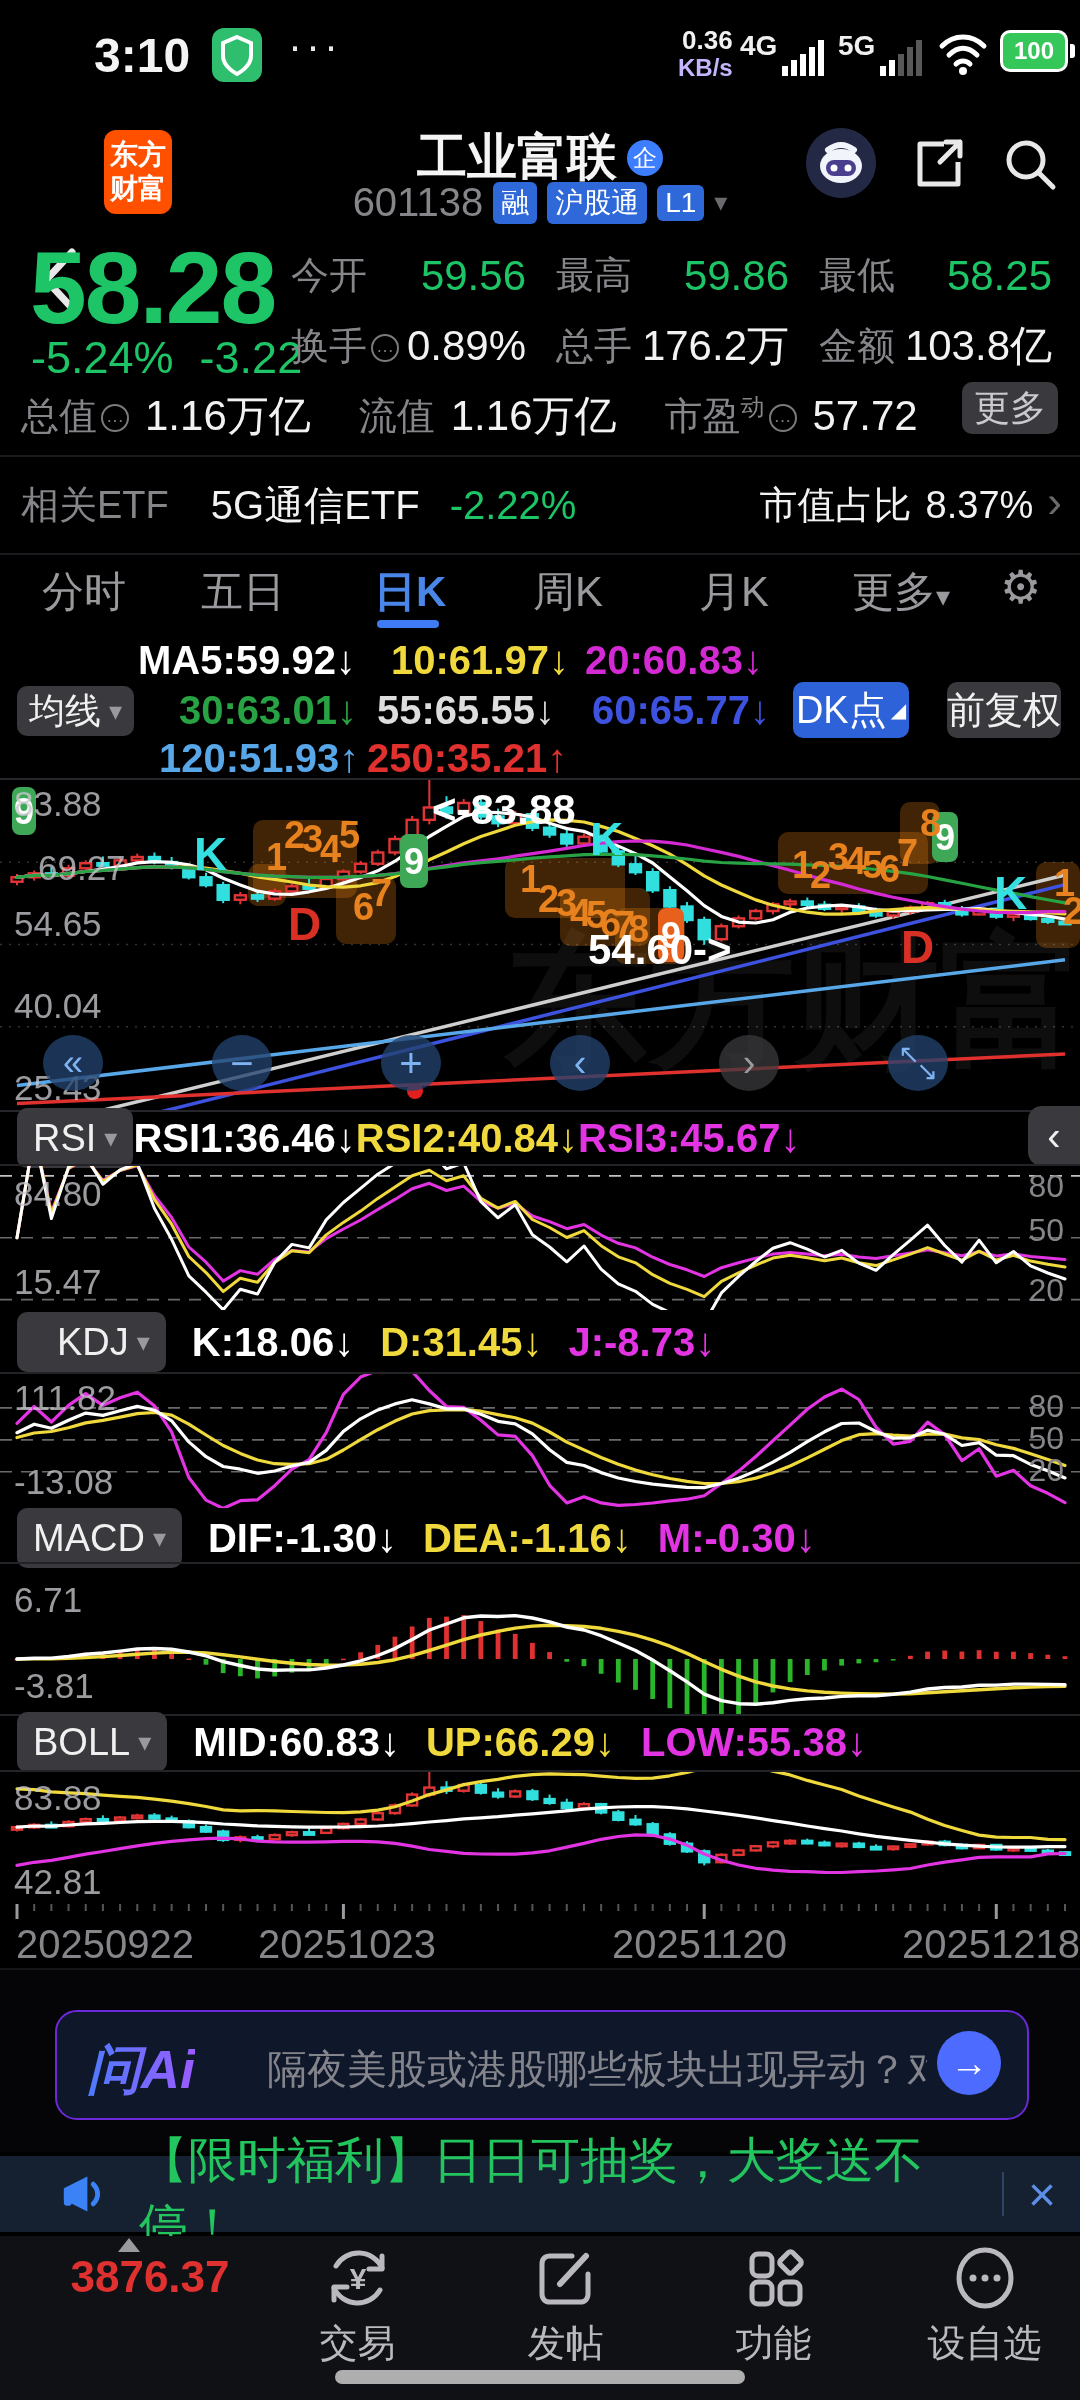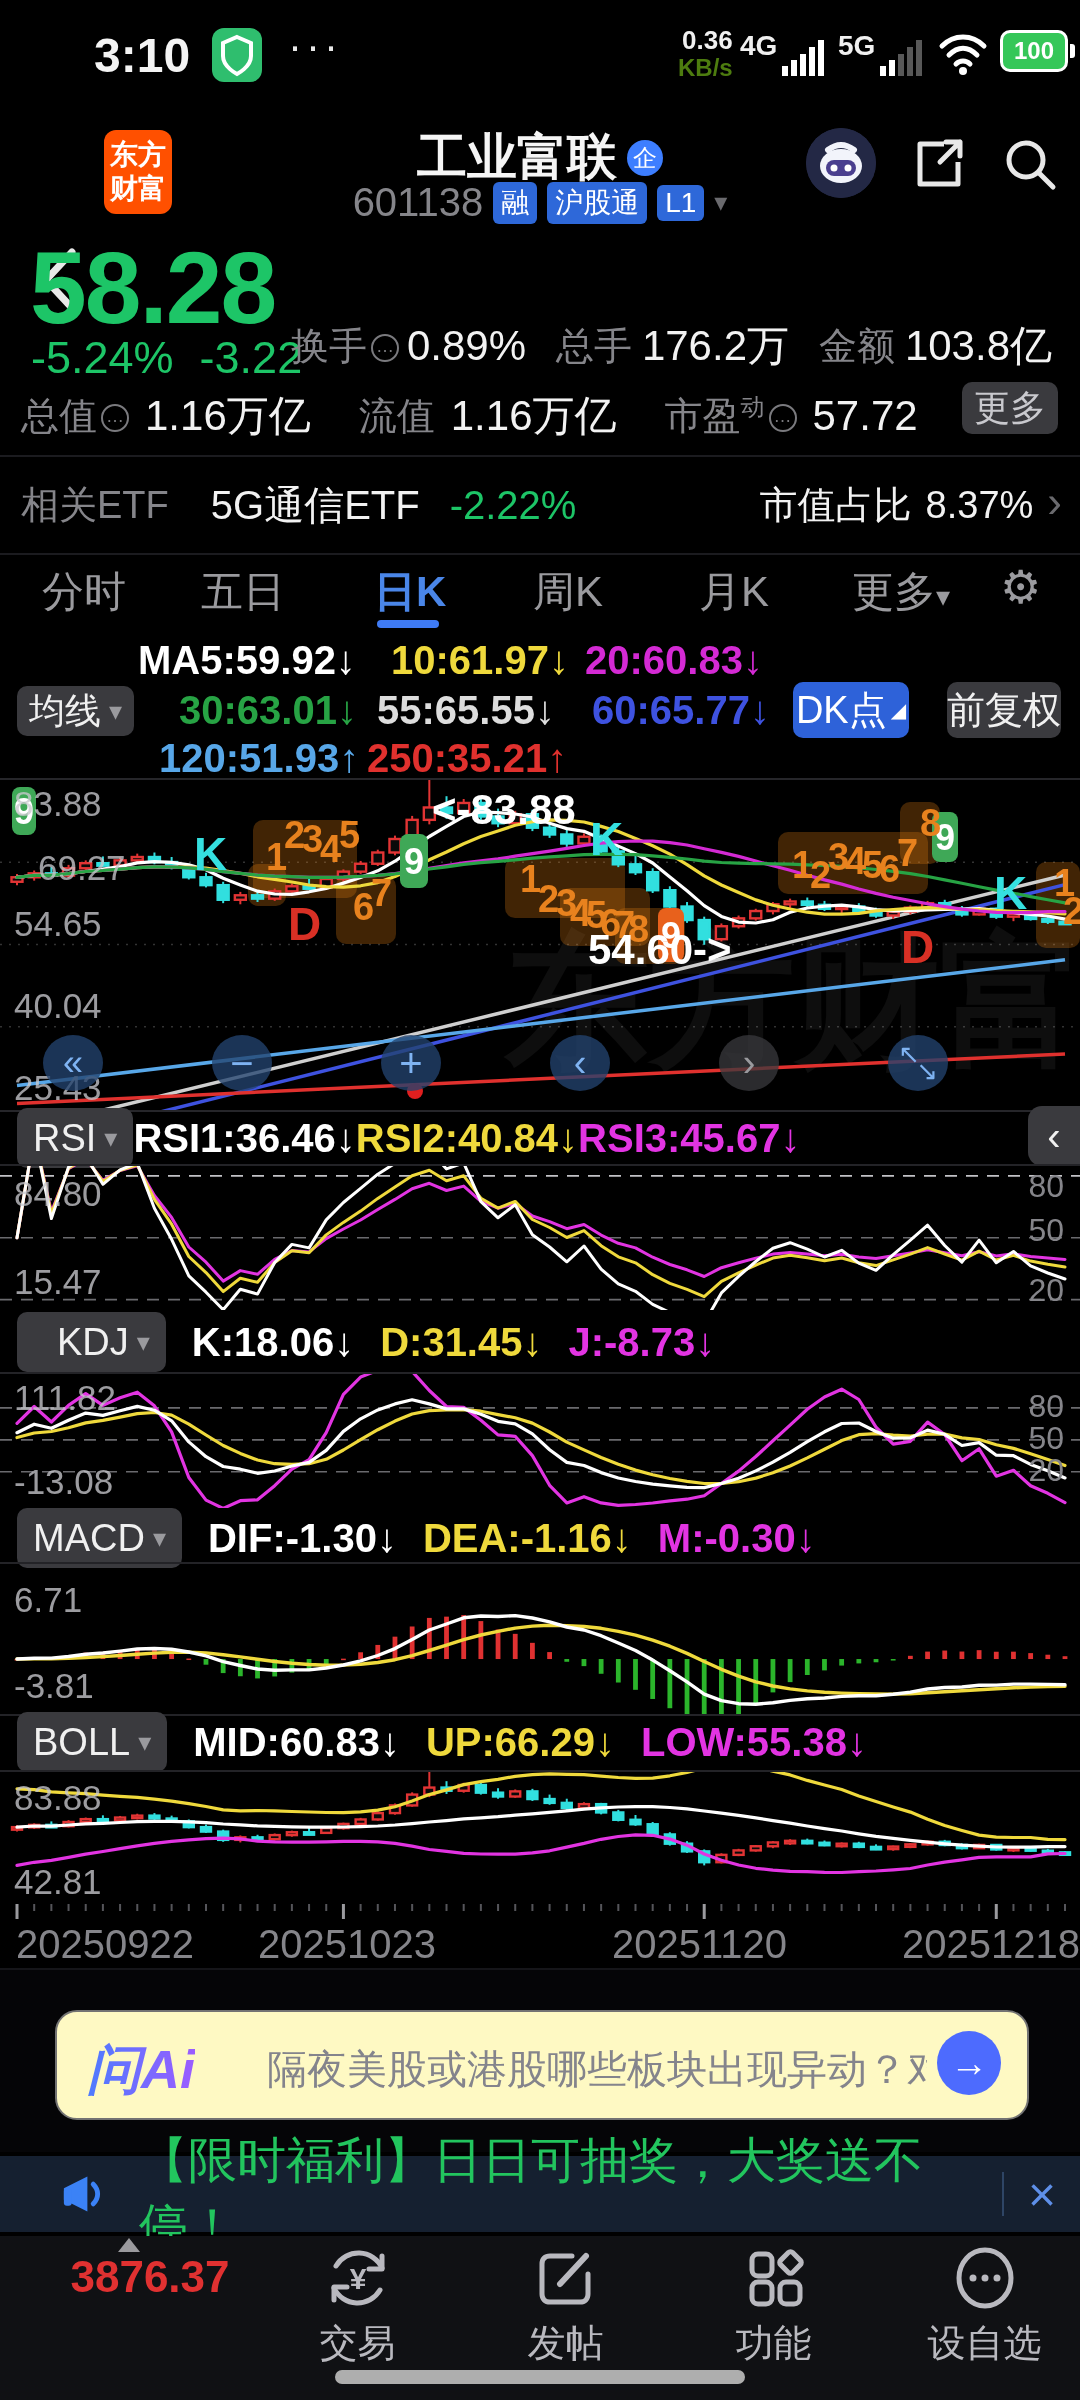--- a/index.html
+++ b/index.html
@@ -30,21 +30,21 @@
   <div class="abs row" style="left:0;top:0;width:1080px;height:110px;">
     <div style="margin-left:94px;font-size:48px;font-weight:bold;color:#F4F4F4;">3:10</div>
     <div class="abs" style="left:212px;top:28px;width:50px;height:54px;background:#2FBE6E;border-radius:12px;">
       <svg width="50" height="54" viewBox="0 0 50 54">
           <path d="M25 9 L39 15 V28 C39 39 25 46 25 46 C25 46 11 39 11 28 V15 Z" fill="none" stroke="#fff" stroke-width="4"></path>
         </svg>
     </div>
     <div class="abs" style="left:288px;top:22px;font-size:42px;color:#E8E8E8;letter-spacing:4px;">···</div>
     <div class="abs" style="left:678px;top:26px;text-align:right;line-height:28px;">
       <div style="font-size:26px;font-weight:bold;color:#F0F0F0;">0.36</div>
-      <div style="font-size:24px;font-weight:bold;color:#4d7c0f;">KB/s</div>
+      <div style="font-size:24px;font-weight:bold;color:#c4b5fd;">KB/s</div>
     </div>
     <div class="abs" style="left:740px;top:30px;font-size:28px;font-weight:bold;color:#F0F0F0;">4G</div>
     <svg class="abs" style="left:782px;top:36px;" width="44" height="44" viewBox="0 0 44 44">
       <rect x="0" y="30" width="6" height="10" fill="#fff"></rect>
         <rect x="9" y="24" width="6" height="16" fill="#fff"></rect>
       <rect x="18" y="18" width="6" height="22" fill="#fff"></rect>
         <rect x="27" y="11" width="6" height="29" fill="#fff"></rect>
         <rect x="36" y="4" width="6" height="36" fill="#fff"></rect>
       </svg>
     <div class="abs" style="left:838px;top:30px;font-size:28px;font-weight:bold;color:#F0F0F0;">5G</div>
@@ -110,20 +110,34 @@
       </svg>
   </div>
 
   <div class="abs" style="left:0;top:230px;width:1080px;height:222px;">
     <div class="abs green" style="left:30px;top:0px;font-size:102px;font-weight:bold;letter-spacing:-2px;">58.28</div>
     <div class="abs row" style="left:31px;top:102px;gap:26px;font-size:45px;">
       <span class="green">-5.24%</span>
       <span class="green">-3.22</span>
     </div>
 
+    <div class="abs" style="left:291px;top:20px;width:761px;display:flex;">
+      <div class="row" style="width:235px;justify-content:space-between;">
+          <span class="gray" style="font-size:38px;">今开</span>
+          <span class="green" style="font-size:42px;">59.56</span>
+        </div>
+      <div class="row" style="width:263px;justify-content:space-between;padding-left:30px;box-sizing:border-box;">
+          <span class="gray" style="font-size:38px;">最高</span>
+          <span class="green" style="font-size:42px;">59.86</span>
+        </div>
+      <div class="row" style="width:263px;justify-content:space-between;padding-left:30px;box-sizing:border-box;">
+          <span class="gray" style="font-size:38px;">最低</span>
+          <span class="green" style="font-size:42px;">58.25</span>
+        </div>
+    </div>
 
     <div class="abs" style="left:291px;top:88px;width:761px;display:flex;">
       <div class="row" style="width:235px;justify-content:space-between;">
           <span class="gray" style="font-size:38px;"><span>换手</span><span class="info-ic">…</span></span>
           <span style="font-size:42px;color:#F2F2F2;">0.89%</span>
         </div>
       <div class="row" style="width:263px;justify-content:space-between;padding-left:30px;box-sizing:border-box;">
           <span class="gray" style="font-size:38px;">总手</span>
           <span style="font-size:42px;color:#F2F2F2;">176.2万</span>
         </div>
@@ -721,21 +735,21 @@
       <line x1="1030.639344262295" y1="0" x2="1030.639344262295" y2="7" stroke="#55555a" stroke-width="2"></line>
       <line x1="1047.8196721311474" y1="0" x2="1047.8196721311474" y2="7" stroke="#55555a" stroke-width="2"></line>
       <line x1="1065" y1="0" x2="1065" y2="7" stroke="#55555a" stroke-width="2"></line>
     </svg>
   <div class="abs" style="left:16px;top:1922px;font-size:40px;color:#85858A;">20250922</div>
   <div class="abs" style="left:258px;top:1922px;font-size:40px;color:#85858A;">20251023</div>
   <div class="abs" style="left:612px;top:1922px;font-size:40px;color:#85858A;">20251120</div>
   <div class="abs" style="left:902px;top:1922px;font-size:40px;color:#85858A;">20251218</div>
 
   <div class="abs" style="left:0;top:1968px;width:1080px;height:182px;background:#050507;border-top:2px solid #151519;">
-    <div class="abs" style="left:55px;top:40px;width:970px;height:106px;background:#fef9c3;border:2px solid #737373;border-radius:22px;">
+    <div class="abs" style="left:55px;top:40px;width:970px;height:106px;background:#0f172a;border:2px solid #6d28d9;border-radius:22px;">
       <span style="position:absolute;left:30px;top:22px;font-size:54px;font-weight:bold;font-style:italic;background:linear-gradient(90deg,#4D7BFE,#9B5CFF);-webkit-background-clip:text;background-clip:text;color:transparent;">问Ai</span>
       <span style="position:absolute;left:210px;top:30px;width:660px;font-size:40px;color:#84848C;white-space:nowrap;overflow:hidden;">隔夜美股或港股哪些板块出现异动？对A...</span>
       <div style="position:absolute;right:26px;top:19px;width:64px;height:64px;border-radius:50%;background:#4D6BFE;color:#fff;font-size:38px;font-weight:bold;display:flex;align-items:center;justify-content:center;">→</div>
     </div>
   </div>
 
   <div class="abs row" style="left:0;top:2156px;width:1080px;height:76px;background:#152030;">
     <svg style="margin-left:58px;" width="52" height="48" viewBox="0 0 52 48">
       <polygon points="6,18 30,6 30,42 6,30" fill="#3B82F6"></polygon>
       <rect x="6" y="18" width="8" height="18" rx="3" fill="#3B82F6"></rect>

